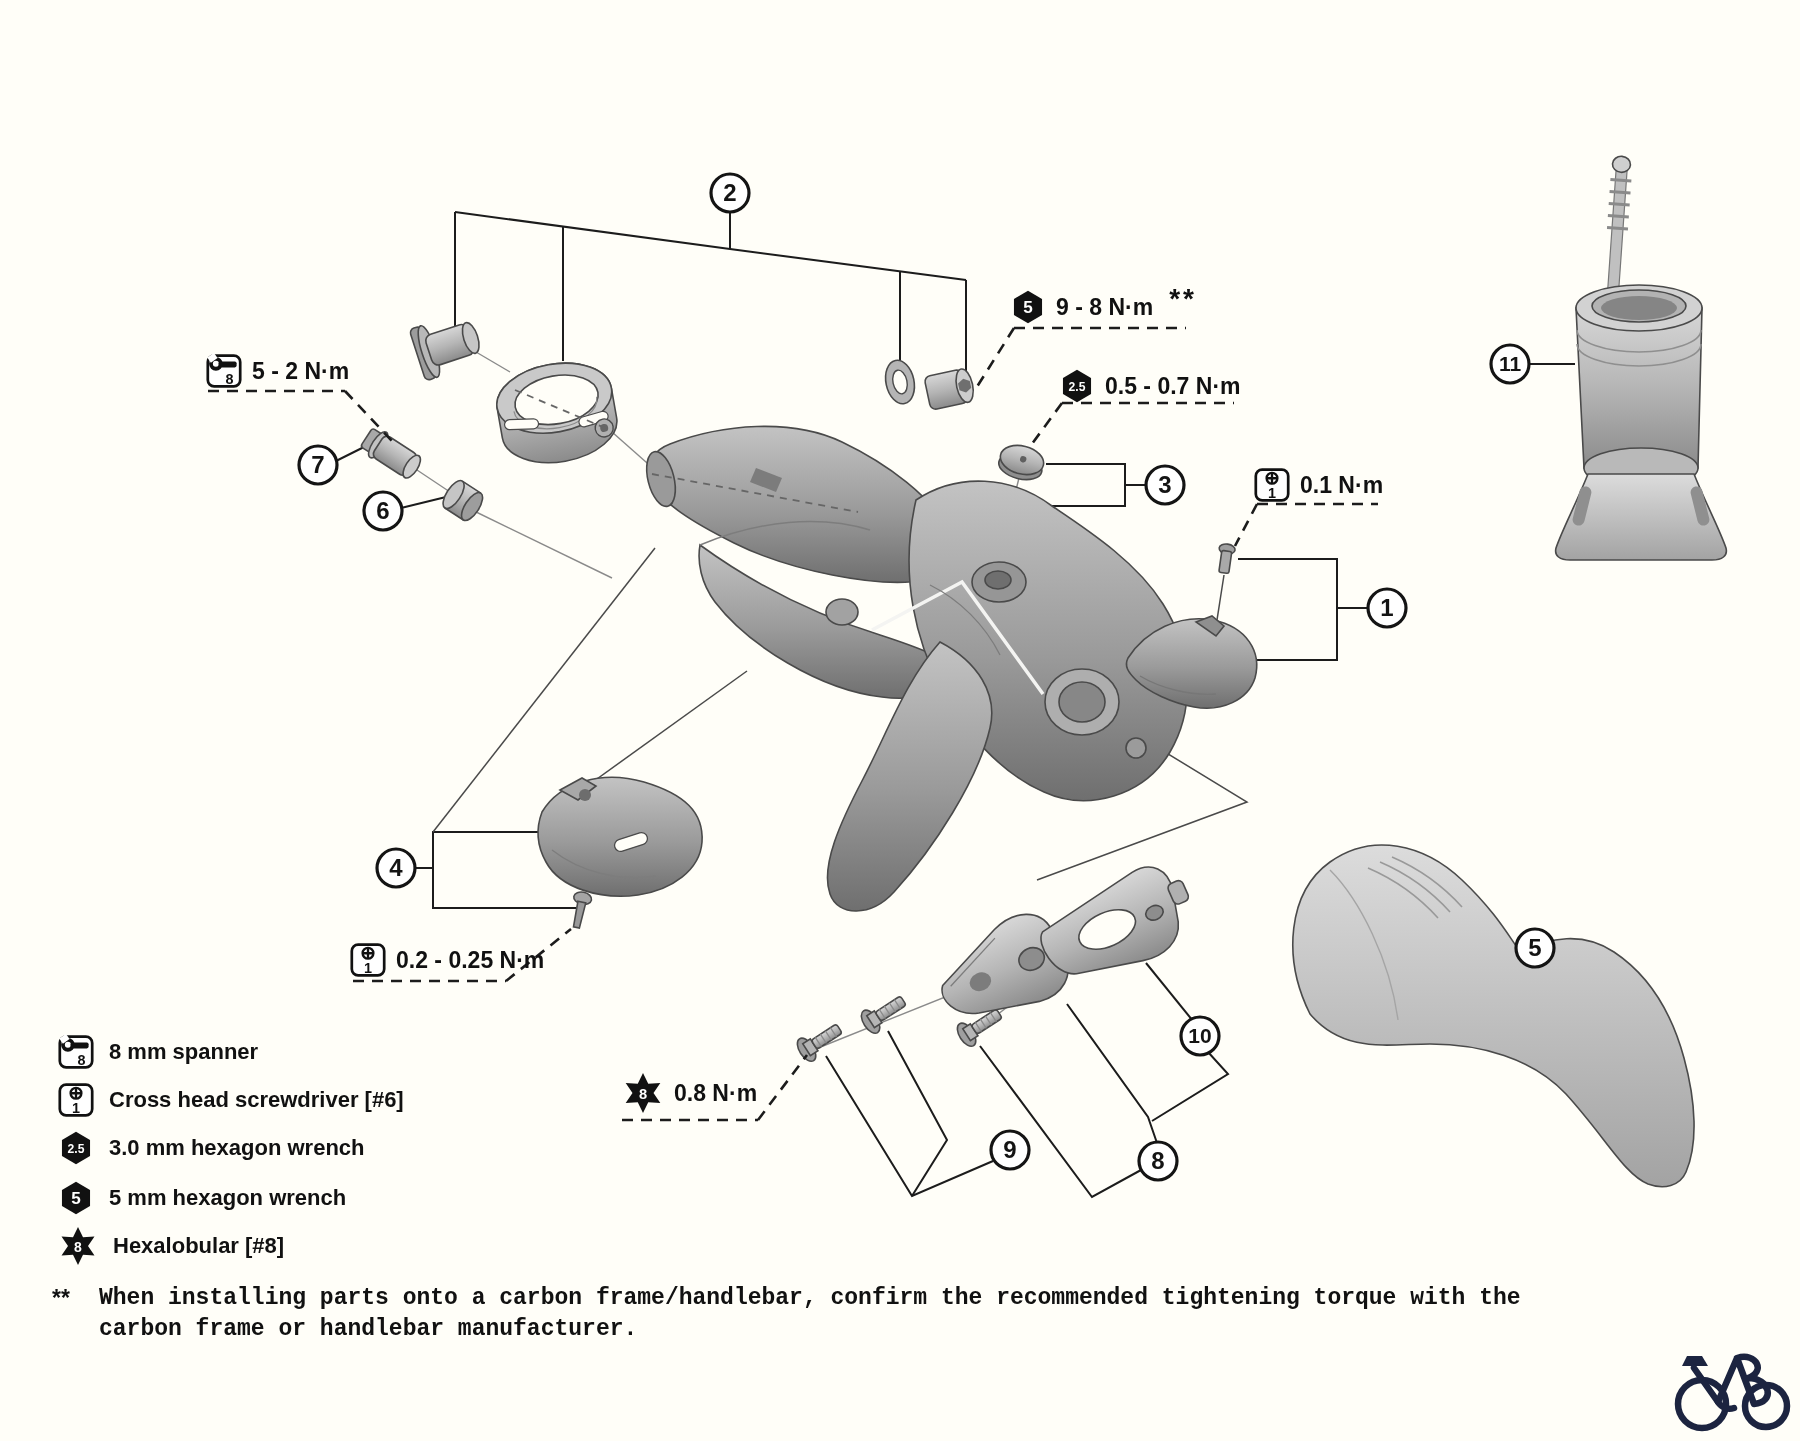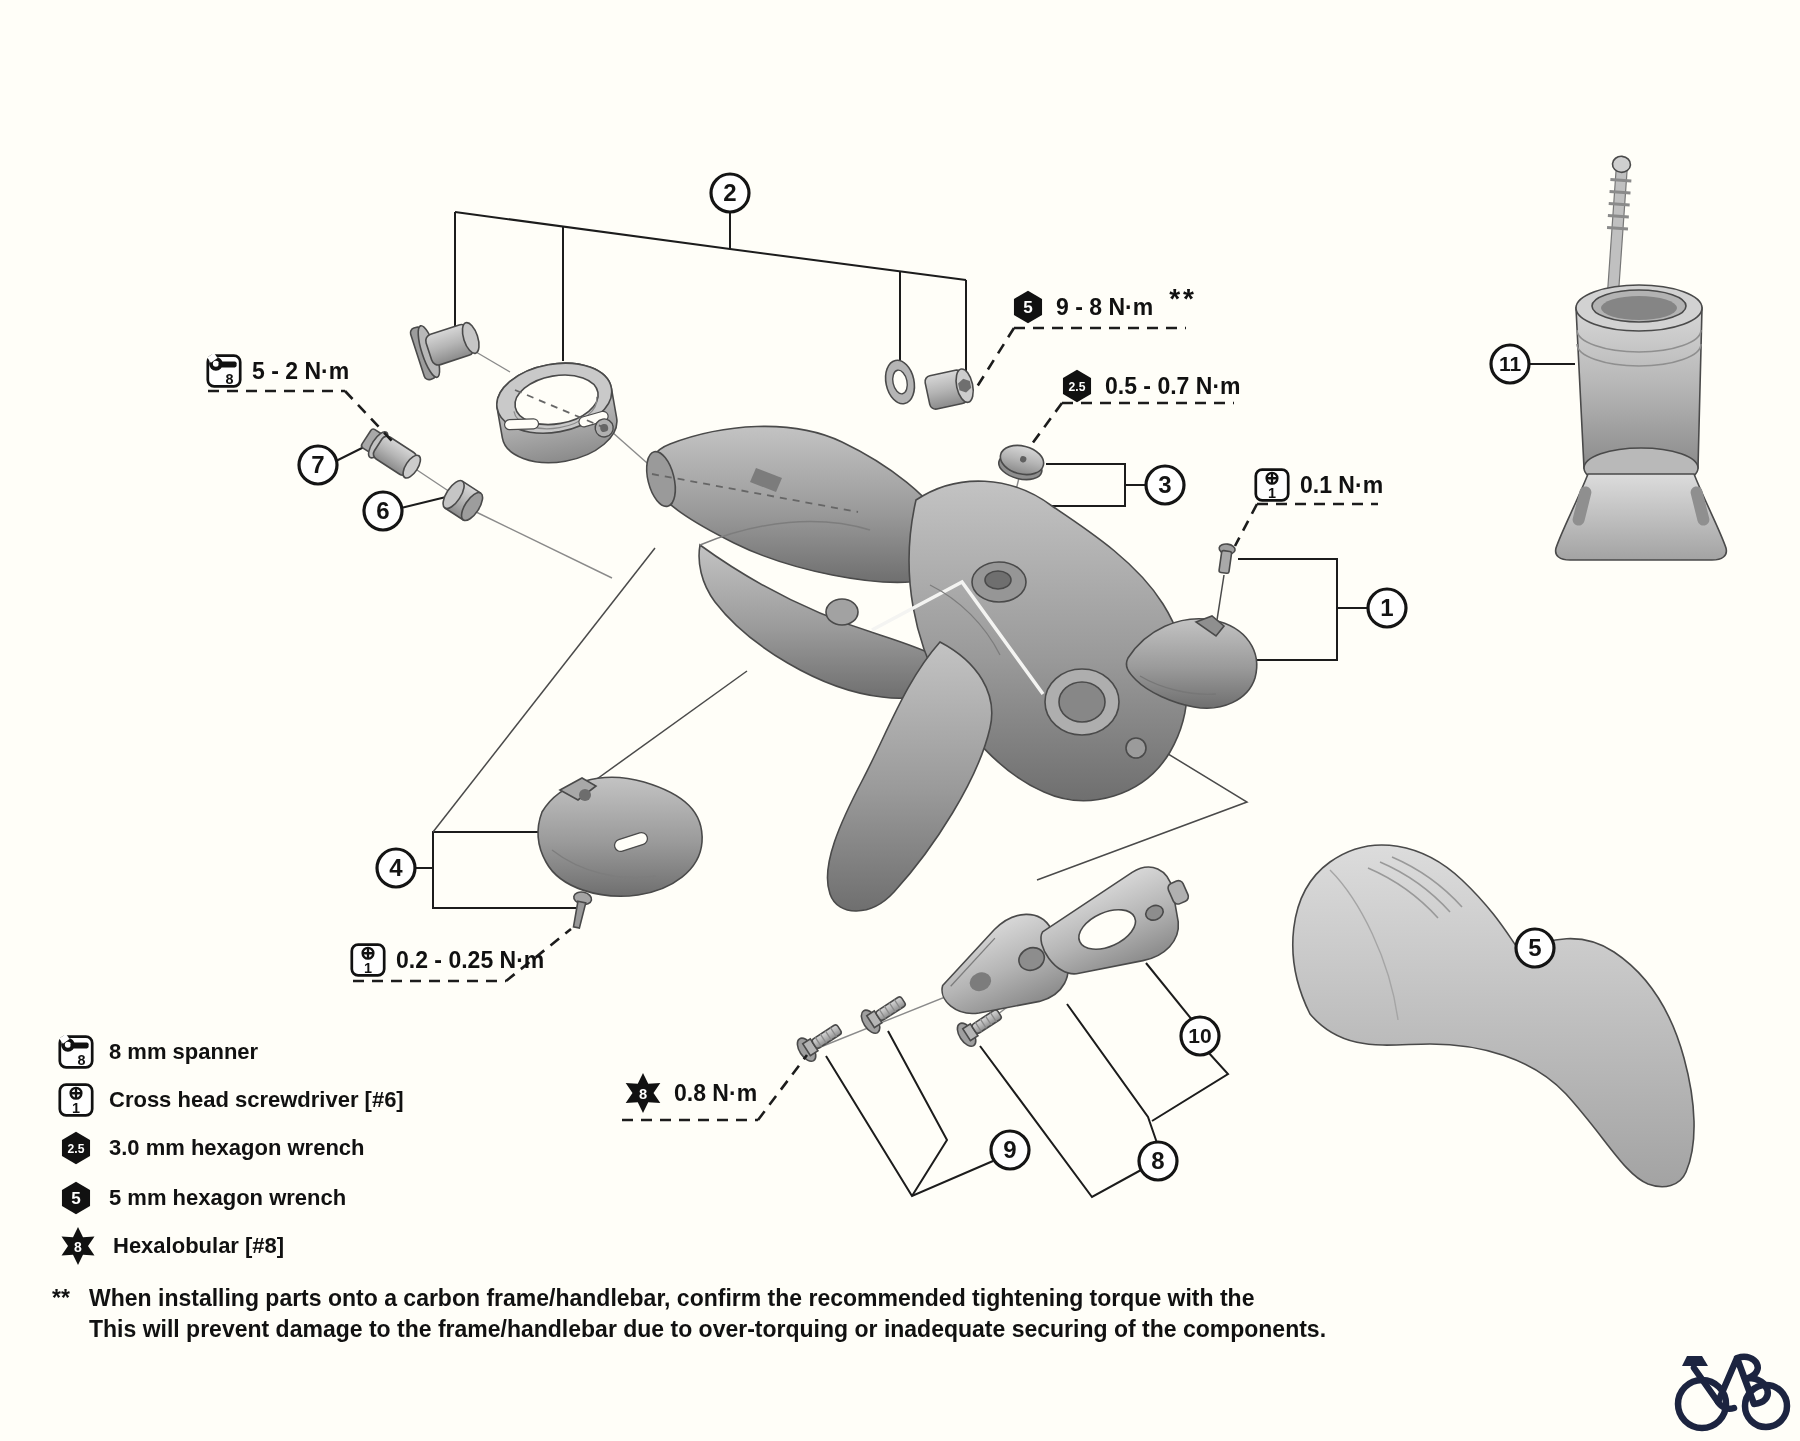--- a/index.html
+++ b/index.html
@@ -23,21 +23,21 @@
     font-weight:bold;font-size:23px;white-space:nowrap;
   }
   .legend-row{
     position:absolute;left:58px;display:flex;align-items:center;gap:15px;
     font-weight:bold;font-size:22px;white-space:nowrap;
   }
   .ticon{flex:0 0 auto;display:block;}
   .stars{font-size:28px;position:relative;top:-8px;margin-left:6px;letter-spacing:3px;}
   .footnote{position:absolute;left:52px;top:1283px;font-weight:bold;font-size:23px;line-height:31px;}
   .footnote .marker{position:absolute;left:0;top:0;}
-  .footnote .lines{margin-left:37px;}
+  .footnote .lines{margin-left:47px;font-family:Liberation Mono, monospace;}
   .inum{font-weight:bold;fill:#fff;text-anchor:middle;}
   .bnum{font-weight:bold;fill:#111;text-anchor:middle;}
 </style>
 </head>
 <body>
 
 <div class="stage">
 
 <svg class="art" width="1800" height="1441" viewBox="0 0 1800 1441">
   <defs>
@@ -434,17 +434,17 @@
     <polygon points="20,1 25,11.3 36.5,10.5 30,20 36.5,29.5 25,28.7 20,39 15,28.7 3.5,29.5 10,20 3.5,10.5 15,11.3" fill="#111"></polygon>
     <text class="inum" x="20" y="25.5" font-size="14">8</text>
   </svg>
   <span>Hexalobular [#8]</span>
 </div>
 
 <div class="footnote">
   <span class="marker">**</span>
   <div class="lines">
     <div>When installing parts onto a carbon frame/handlebar, confirm the recommended tightening torque with the</div>
-    <div>This will prevent damage to the frame/handlebar due to over-torquing or inadequate securing of the components.</div>
+    <div>carbon frame or handlebar manufacturer.</div>
   </div>
 </div>
 
 </div>
 
 </body></html>

